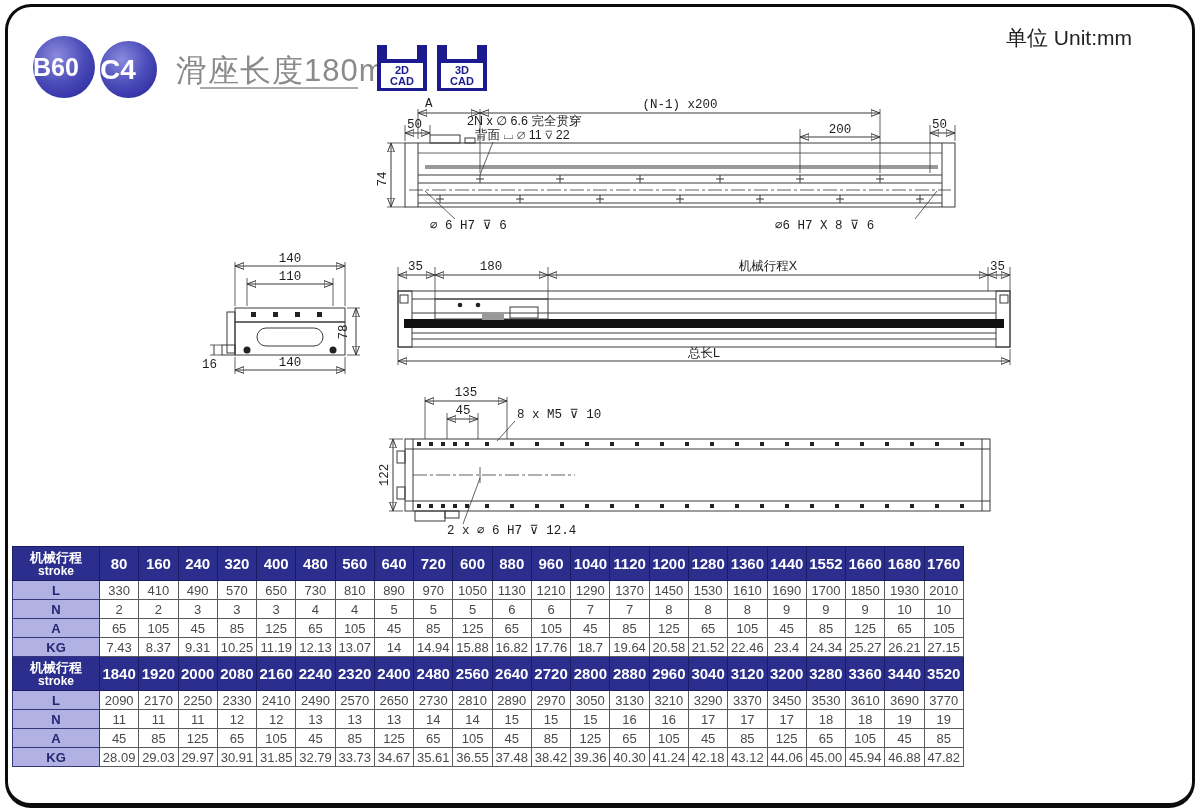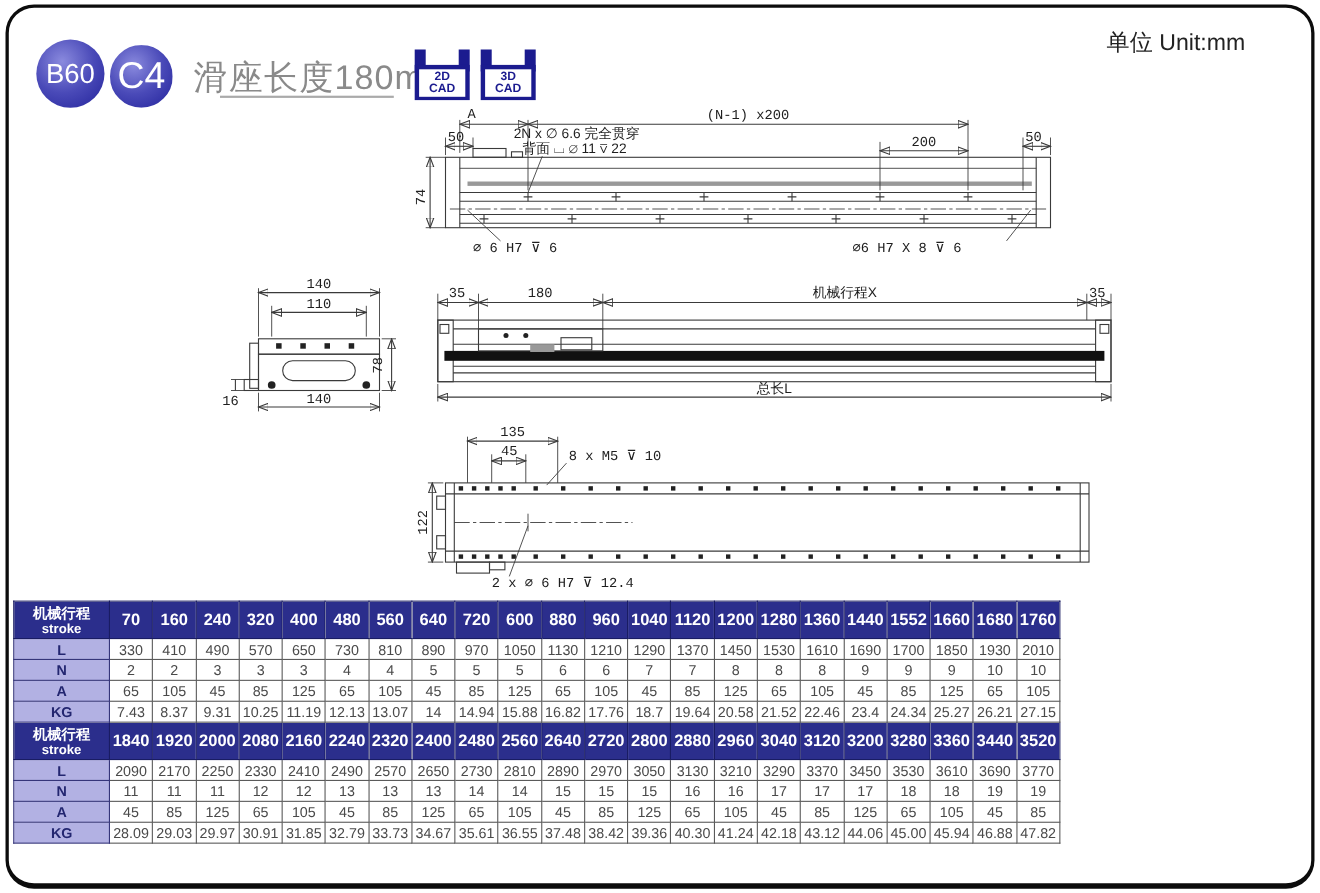--- a/index.html
+++ b/index.html
@@ -2,25 +2,25 @@
 <html><head>
 <meta charset="utf-8">
 <style>
   html,body{margin:0;padding:0;background:#fff;}
   .canvas{position:relative;width:1200px;height:812px;background:#fff;overflow:hidden;
           font-family:"Liberation Sans",sans-serif;}
   .page-border{position:absolute;left:5px;top:4px;right:5px;bottom:4px;
           border:3px solid #0c0c0c;border-bottom-width:5px;border-radius:26px;pointer-events:none;}
 
   
-  .badge{position:absolute;border-radius:50%;display:flex;align-items:center;justify-content:center;
-         color:#fff;font-weight:normal;
+  .badge{position:absolute;border-radius:50%;display:flex;align-items:center;justify-content:flex-start;
+         color:#fff;font-weight:bold;
          background:radial-gradient(circle at 38% 32%, #8a8ade 0%, #4a4ab8 50%, #22229a 100%);}
   .badge.b60{left:33px;top:36px;width:62px;height:62px;font-size:25px;}
-  .badge.c4{left:98px;top:39px;width:57px;height:57px;font-size:34px;border:2px solid #fff;}
+  .badge.c4{left:98px;top:39px;width:57px;height:57px;font-size:28px;border:2px solid #fff;}
   .doc-title{position:absolute;left:176px;top:50px;font-size:31px;color:#8a8a8a;letter-spacing:1px;}
   .title-underline{position:absolute;left:200px;top:87px;width:158px;height:2px;background:#aaa;}
   .cad-icon{position:absolute;top:45px;width:50px;height:46px;}
   .cad-icon .prong{position:absolute;top:0;width:10px;height:20px;background:#1b1b8f;}
   .cad-icon .prong.l{left:0;}
   .cad-icon .prong.r{right:0;}
   .cad-icon .bodyp{position:absolute;left:0;right:0;top:14px;bottom:0;background:#1b1b8f;}
   .cad-icon .label{position:absolute;left:4px;right:4px;top:18px;bottom:3px;background:#fff;
         display:flex;flex-direction:column;align-items:center;justify-content:center;
         color:#1b1b8f;font-size:11px;font-weight:bold;line-height:11px;}
@@ -317,21 +317,21 @@
   </svg>
 
   <div class="stroke-table">
     <table>
       <tbody>
           <tr class="hdr">
             <th class="corner">
               <div class="cn">机械行程</div>
               <div class="en">stroke</div>
             </th>
-            <th>70</th>
+            <th>80</th>
             <th>160</th>
             <th>240</th>
             <th>320</th>
             <th>400</th>
             <th>480</th>
             <th>560</th>
             <th>640</th>
             <th>720</th>
             <th>600</th>
             <th>880</th>

